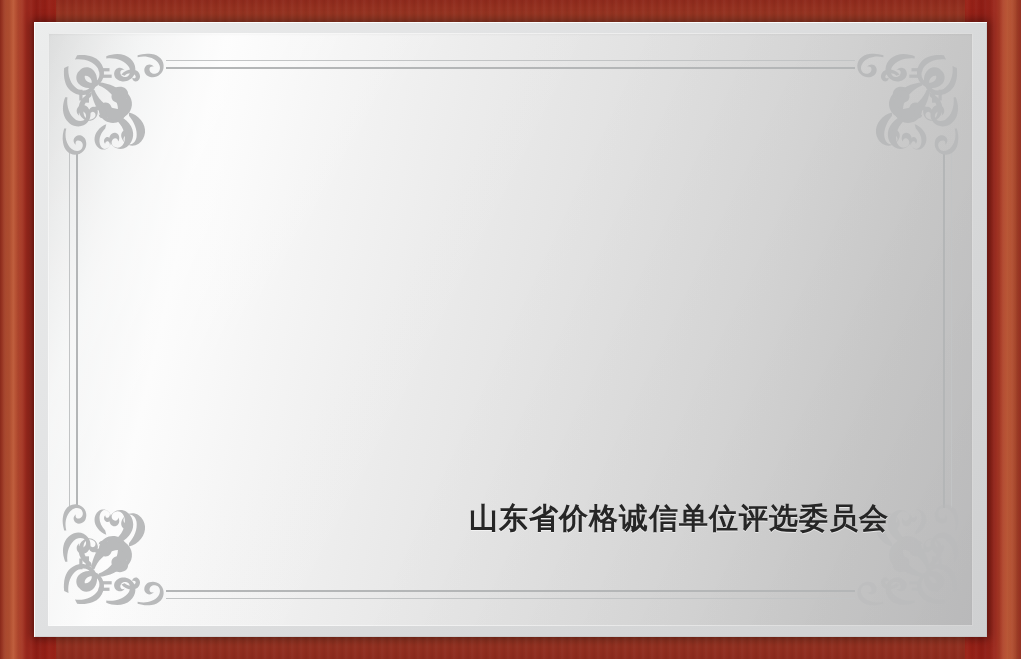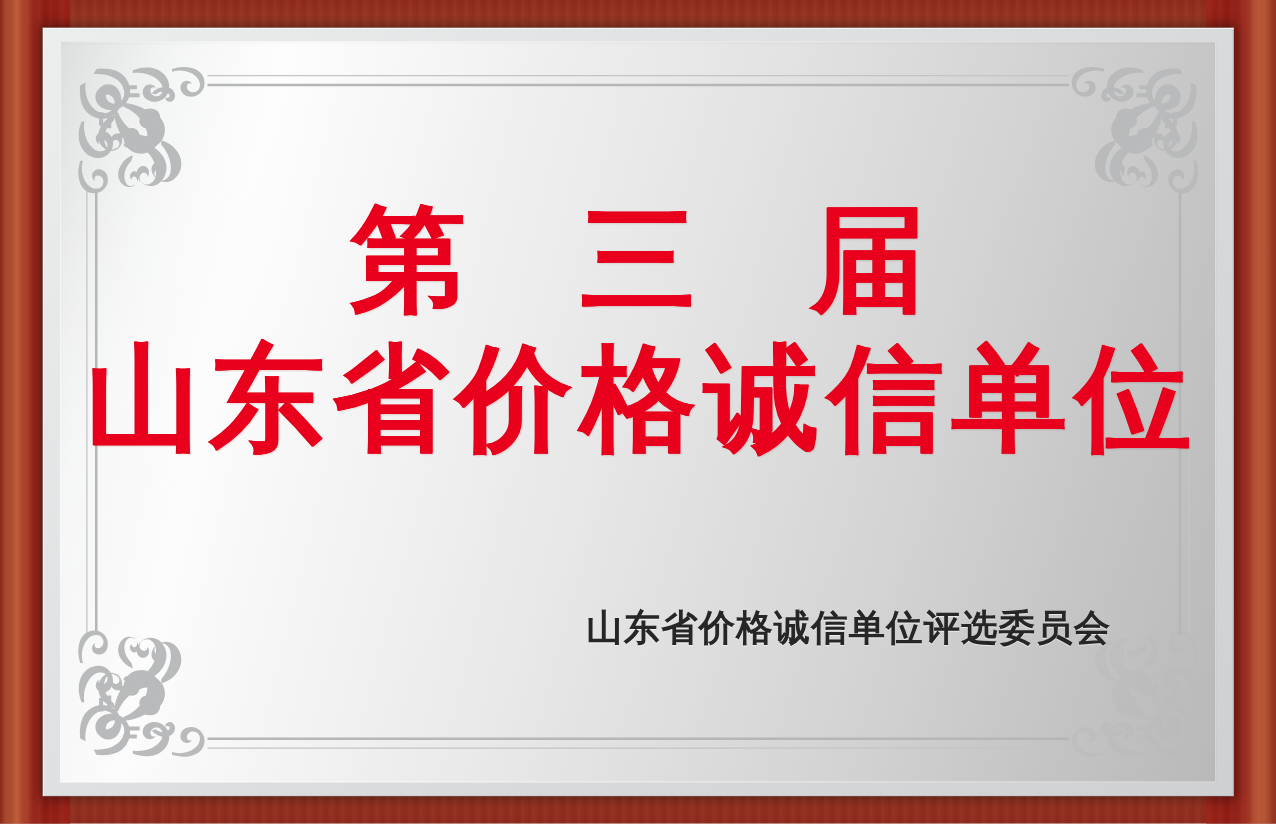--- a/index.html
+++ b/index.html
@@ -222,21 +222,21 @@
     white-space: nowrap;
     text-shadow:
        0.5px 0.5px 0 #e8001c,
       -0.5px 0.5px 0 #d90018,
        1px 1px 1.5px rgba(120,0,10,0.16);
   }
 
   .signature-block {
     position: absolute;
     right: 84px;
-    bottom: 103px;
+    bottom: 87px;
     text-align: center;
     width: 420px;
   }
 
   .sig-org {
     font-family: "DejaVu Sans", "Liberation Sans", sans-serif;
     font-weight: 700;
     font-size: 29px;
     letter-spacing: 1px;
     color: #262626;
@@ -378,23 +378,19 @@
           <path d="M22,36 L22,46 L25,46 L25,36 Z"></path>
           <path d="M34,14 L44,14 L44,17 L34,17 Z"></path>
           <path d="M36,20 L46,20 L46,23 L36,23 Z"></path>
           <path d="M44,36 C48,31 55,30 59,33 C62,36 62,40 59,42 C57,43 54,42 54,39 C56,40 58,39 57,37 C55,34 50,34 47,37 Z"></path>
           <path d="M24,54 C28,49 35,48 39,51 C42,54 42,58 39,60 C37,61 34,60 34,57 C36,58 38,57 37,55 C35,52 30,52 27,55 Z"></path>
           <path d="M55,20 C59,15 66,14 70,17 C73,20 73,24 70,26 C68,27 65,26 65,23 C67,24 69,23 68,21 C66,18 61,18 58,21 Z"></path>
         </g>
       </svg>
     </div>
 
-    <div class="title-block">
-      <div class="title-line-1">第 三 届</div>
-      <div class="title-line-2">山东省价格诚信单位</div>
-    </div>
 
     <div class="signature-block">
       <div class="sig-org">山东省价格诚信单位评选委员会</div>
     </div>
 
   </div>
 </div>
 
 </body></html>

